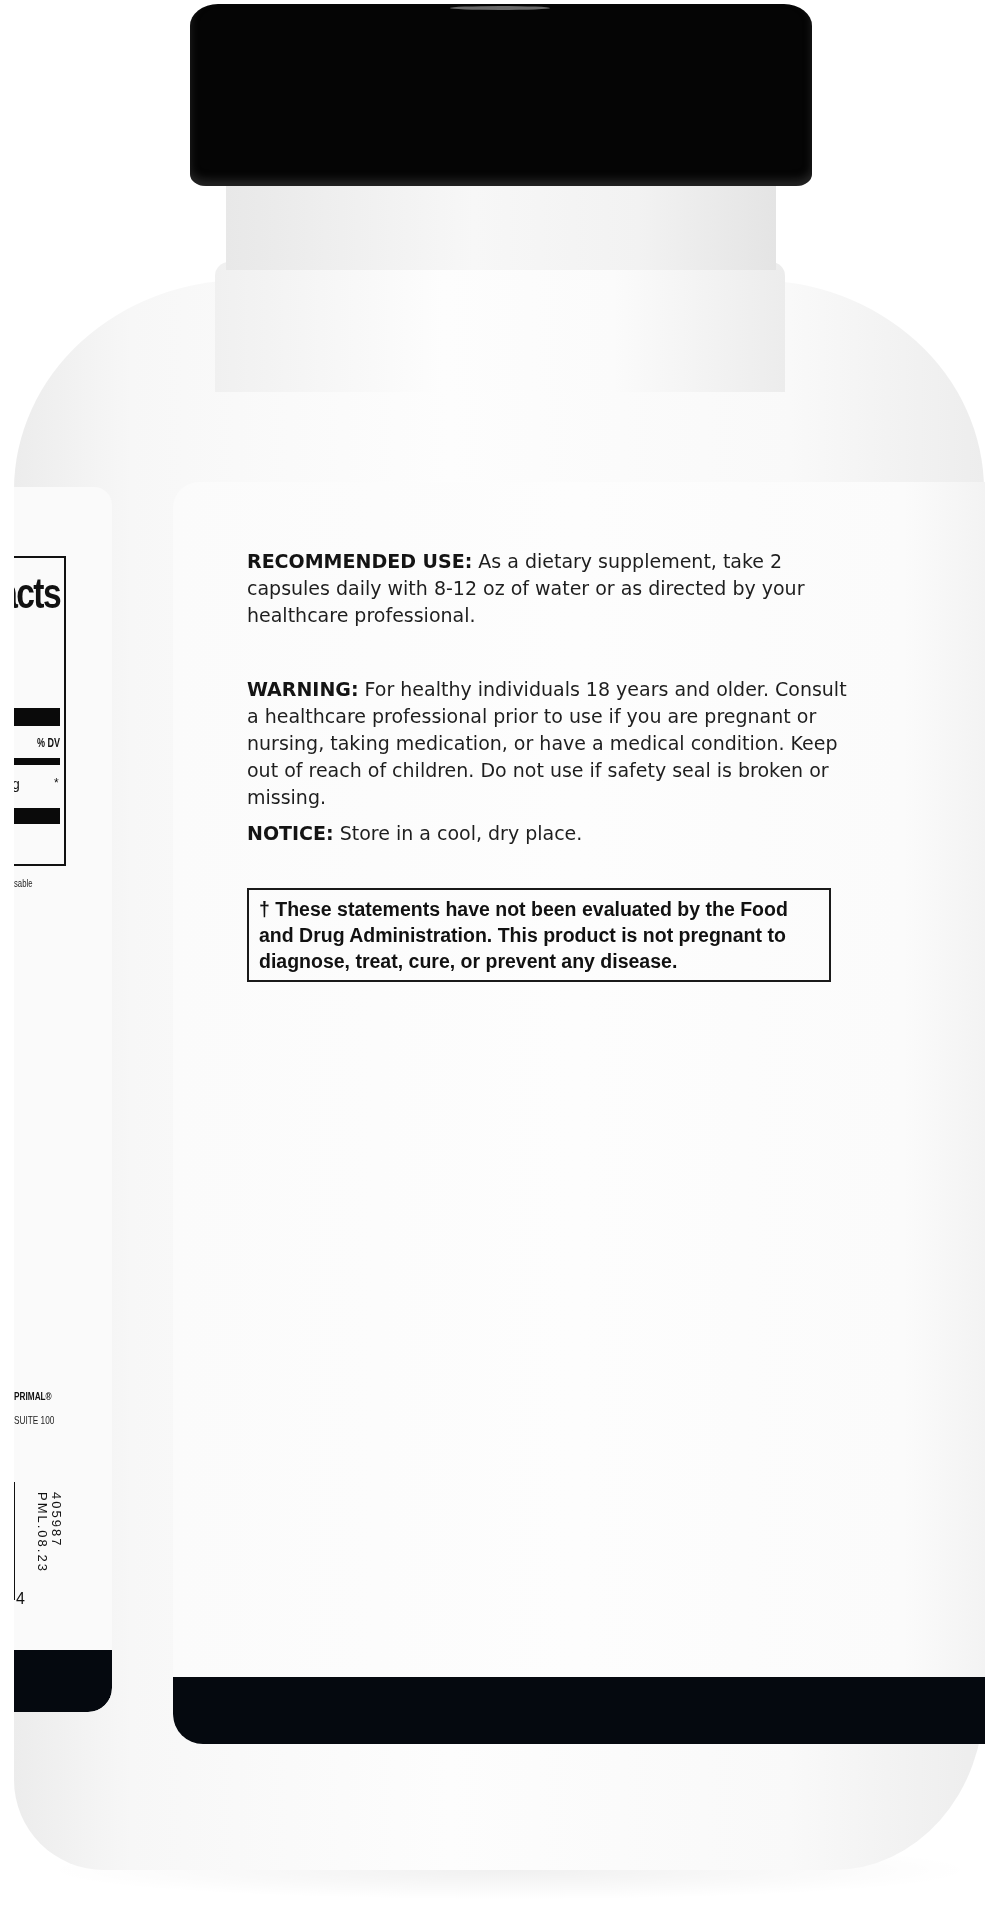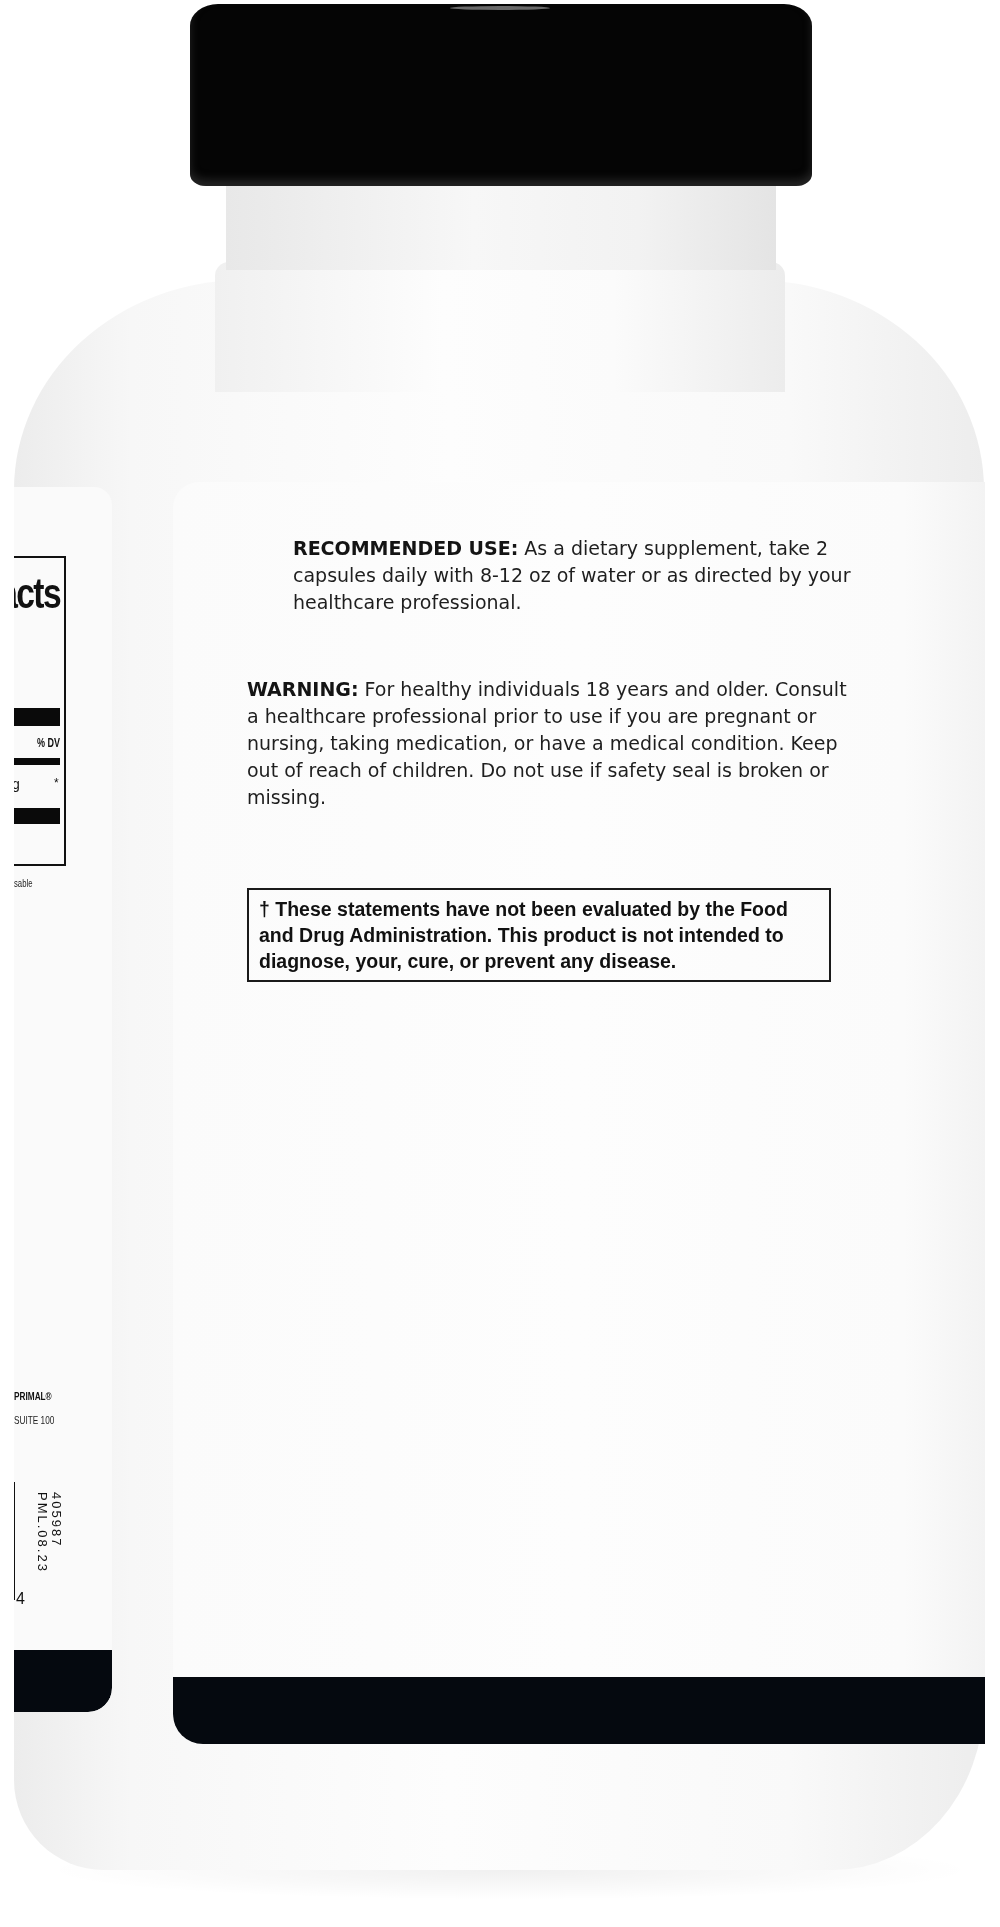--- a/index.html
+++ b/index.html
@@ -94,21 +94,21 @@
     left: 0; top: 1195px; width: 812px; height: 68px;
     background: #05090f;
     border-radius: 0 0 0 28px;
   }
   .para {
     left: 74px; width: 600px;
     font-family: "DejaVu Sans", sans-serif;
     font-size: 19px; line-height: 27px; color: #1e1e1e;
   }
   .para b { font-weight: bold; color: #141414; }
-  .p1 { top: 53px; margin-left: 46px; }
+  .p1 { top: 66px; }
   .p2 { top: 180px; margin-top: 14px; }
   .p3 { top: 338px; }
   .disclaimer {
     left: 74px; top: 406px; width: 584px;
     border: 2px solid #1a1a1a;
     padding: 6px 10px 6px 10px;
     box-sizing: border-box;
     font-family: "Liberation Sans", sans-serif;
     font-weight: bold; font-size: 19.5px; line-height: 26px; color: #111;
   }
@@ -146,15 +146,19 @@
 
 <div class="abs main-label">
   <div class="abs para p1">
     <b>RECOMMENDED USE:</b>
     <span>As a dietary supplement, take 2 capsules daily with 8-12 oz of water or as directed by your healthcare professional.</span>
   </div>
   <div class="abs para p2">
     <b>WARNING:</b>
     <span>For healthy individuals 18 years and older. Consult a healthcare professional prior to use if you are pregnant or nursing, taking medication, or have a medical condition. Keep out of reach of children. Do not use if safety seal is broken or missing.</span>
   </div>
-  <div class="abs disclaimer">† These statements have not been evaluated by the Food and Drug Administration. This product is not intended to diagnose, your, cure, or prevent any disease.</div>
+  <div class="abs para p3">
+    <b>NOTICE:</b>
+    <span>Store in a cool, dry place.</span>
+  </div>
+  <div class="abs disclaimer">† These statements have not been evaluated by the Food and Drug Administration. This product is not pregnant to diagnose, treat, cure, or prevent any disease.</div>
   <div class="abs main-band"></div>
 </div>
 
 </body></html>

